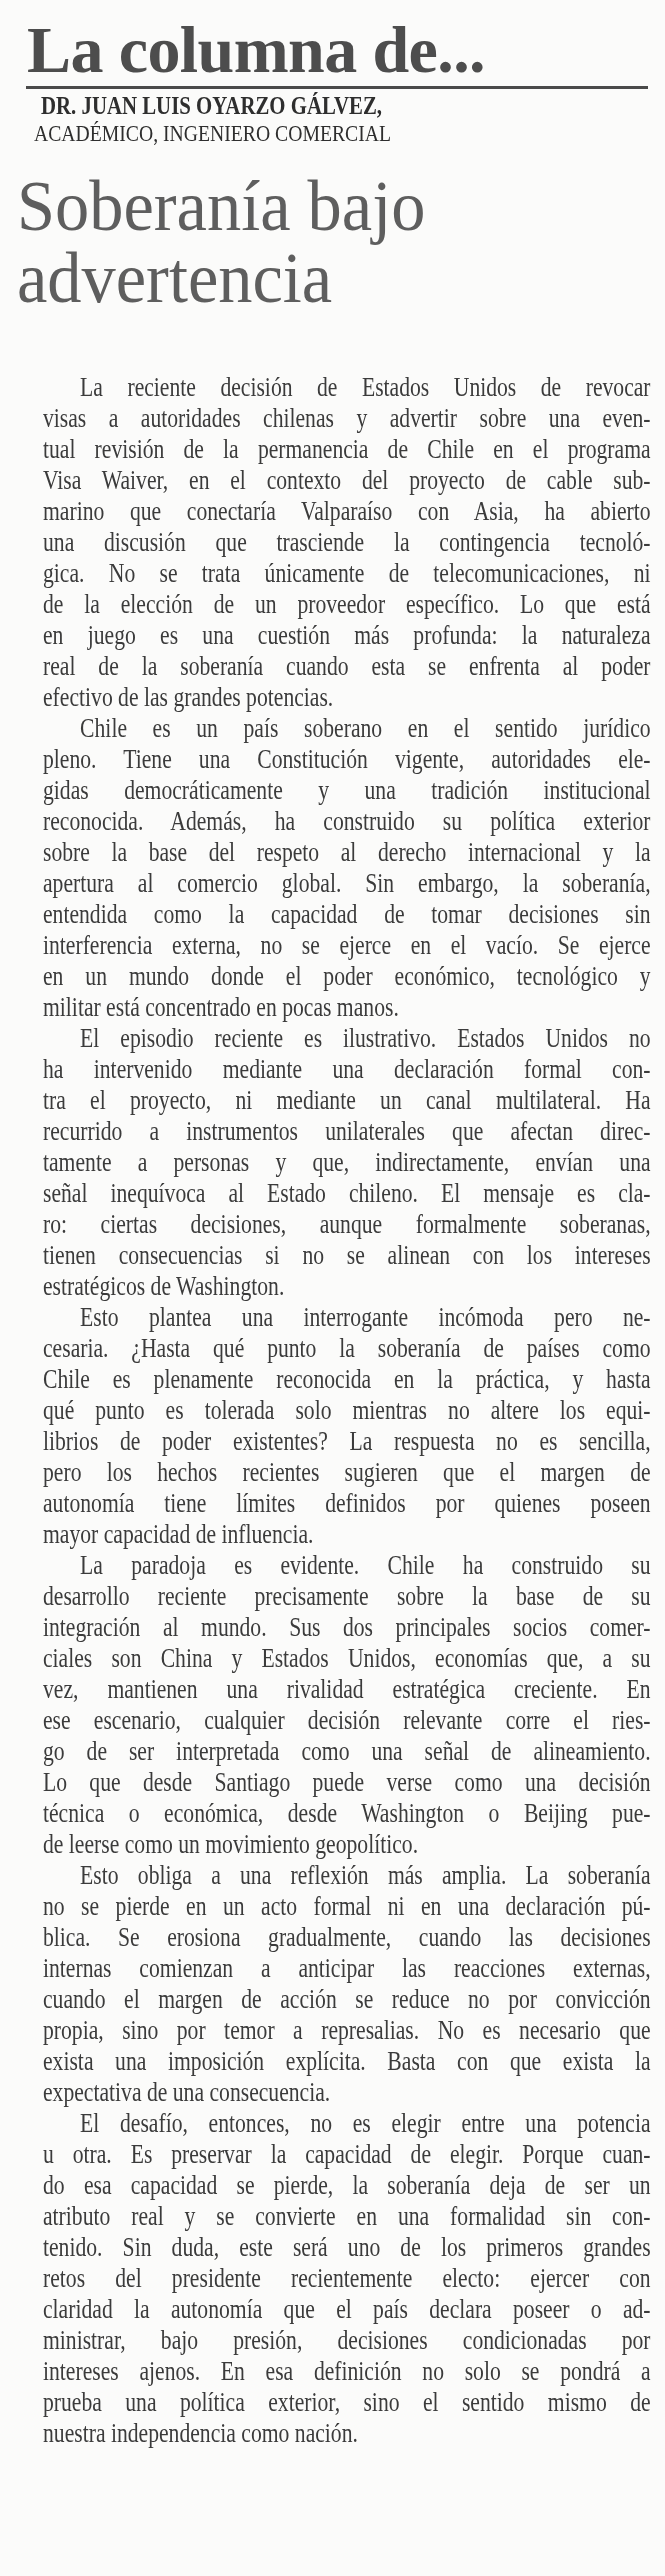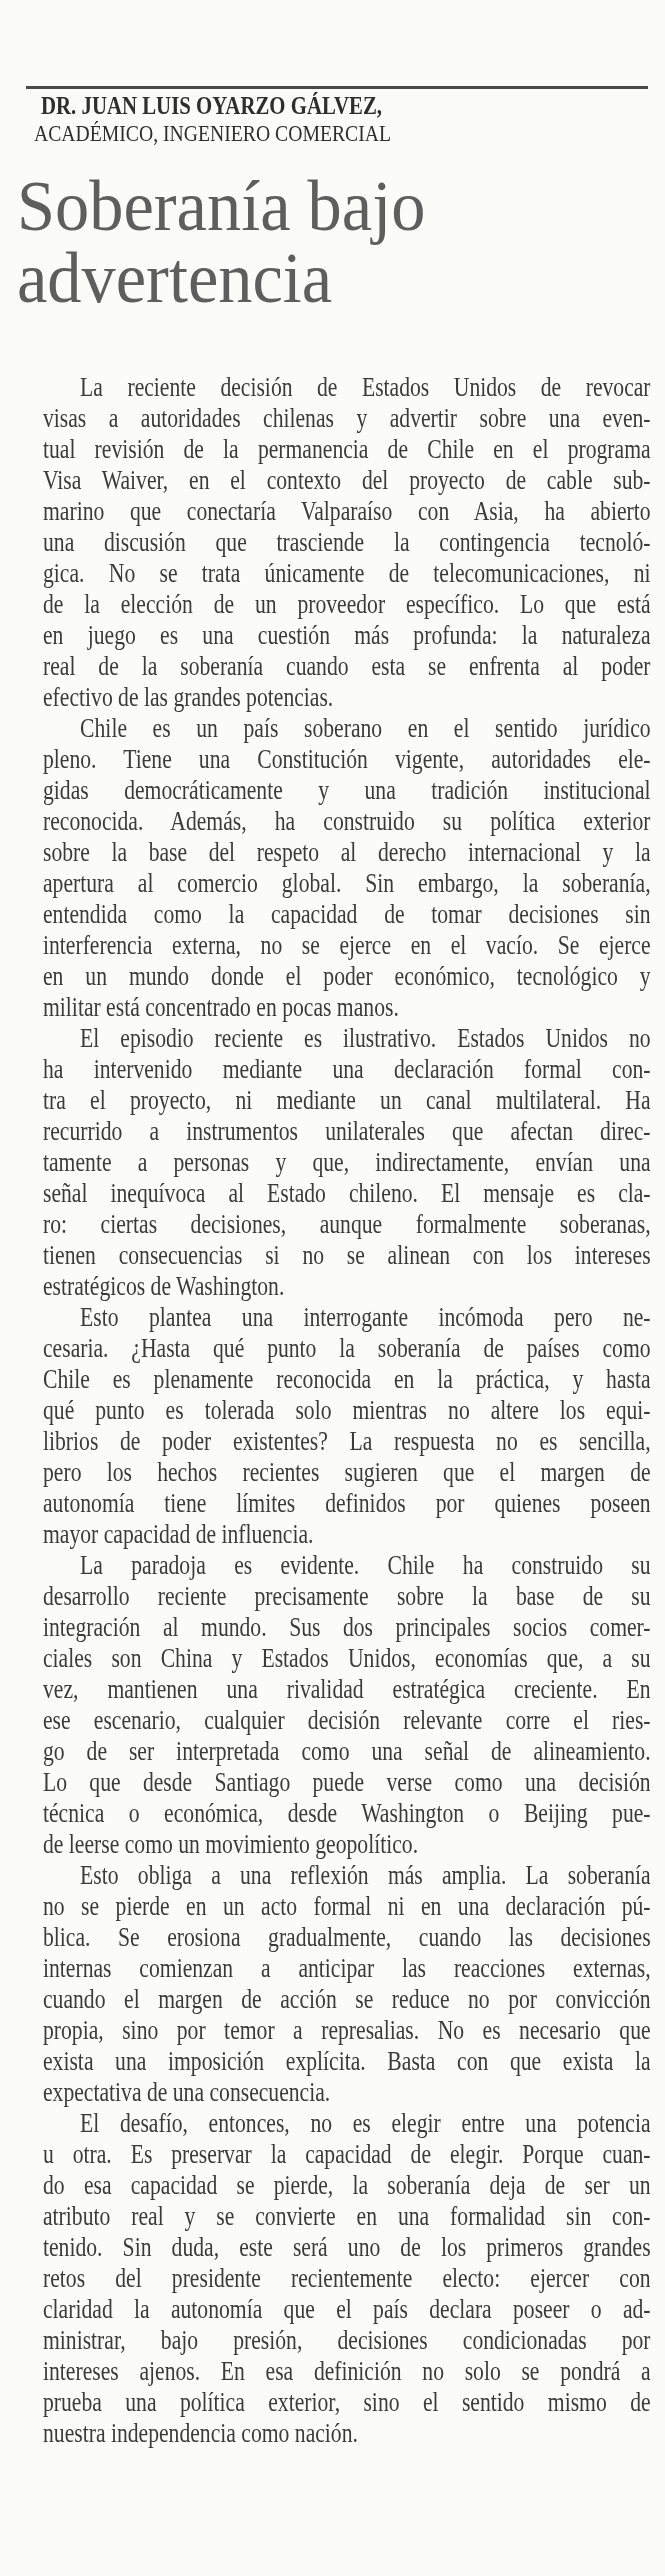--- a/index.html
+++ b/index.html
@@ -91,20 +91,21 @@
     white-space: normal;
   }
   .body-line.first { padding-left: 48px; }
   .body-line.para-end { text-align-last: left; }
 </style>
 </head>
 <body>
 
 <div class="page">
 
+  <div class="kicker">La columna de...</div>
 
   <div class="kicker-rule"></div>
 
   <div class="byline-name">DR. JUAN LUIS OYARZO GÁLVEZ,</div>
 
   <div class="byline-role">ACADÉMICO, INGENIERO COMERCIAL</div>
 
   <div class="headline">
     <div>Soberanía bajo</div>
     <div>advertencia</div>

